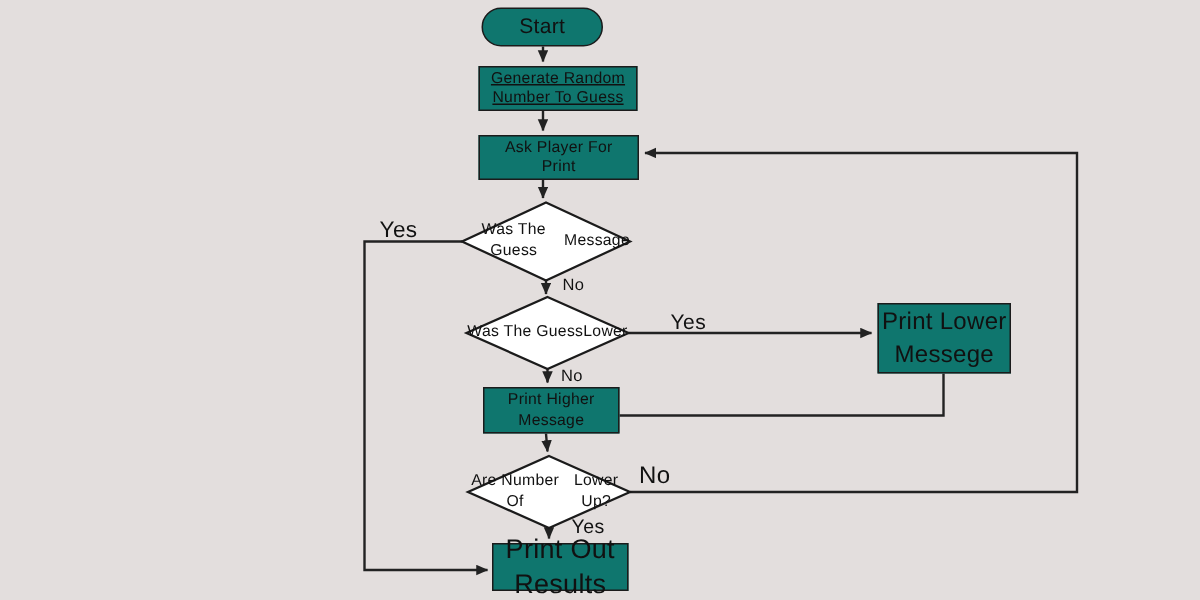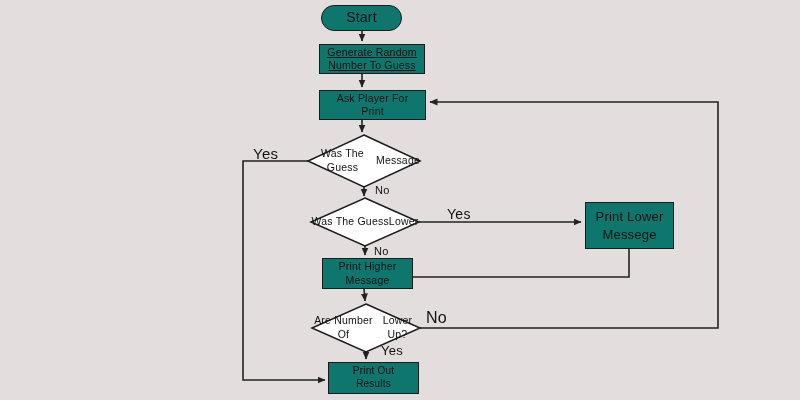--- a/index.html
+++ b/index.html
@@ -29,22 +29,22 @@
     display:flex; flex-direction:row;
     align-items:center; justify-content:center;
     text-align:center;
     line-height:1.3;
     letter-spacing:0.2px;
     pointer-events:none;
   }
   .elabel { position:absolute; letter-spacing:0.3px; white-space:nowrap; }
   .fs-node  { font-size:10.5px; }
   .fs-start { font-size:14px; }
-  .fs-big   { font-size:13px; }
-  .fs-out   { font-size:10px; }
+  .fs-big   { font-size:16px; }
+  .fs-out   { font-size:18px; }
   .fs-small { font-size:11px; }
 </style>
 </head>
 <body>
 
 <div class="canvas">
 
   <svg class="wires" viewBox="0 0 800 400">
     <defs>
       <marker id="arw" markerWidth="9" markerHeight="8" refX="7.5" refY="3.5" orient="auto" markerUnits="userSpaceOnUse">

